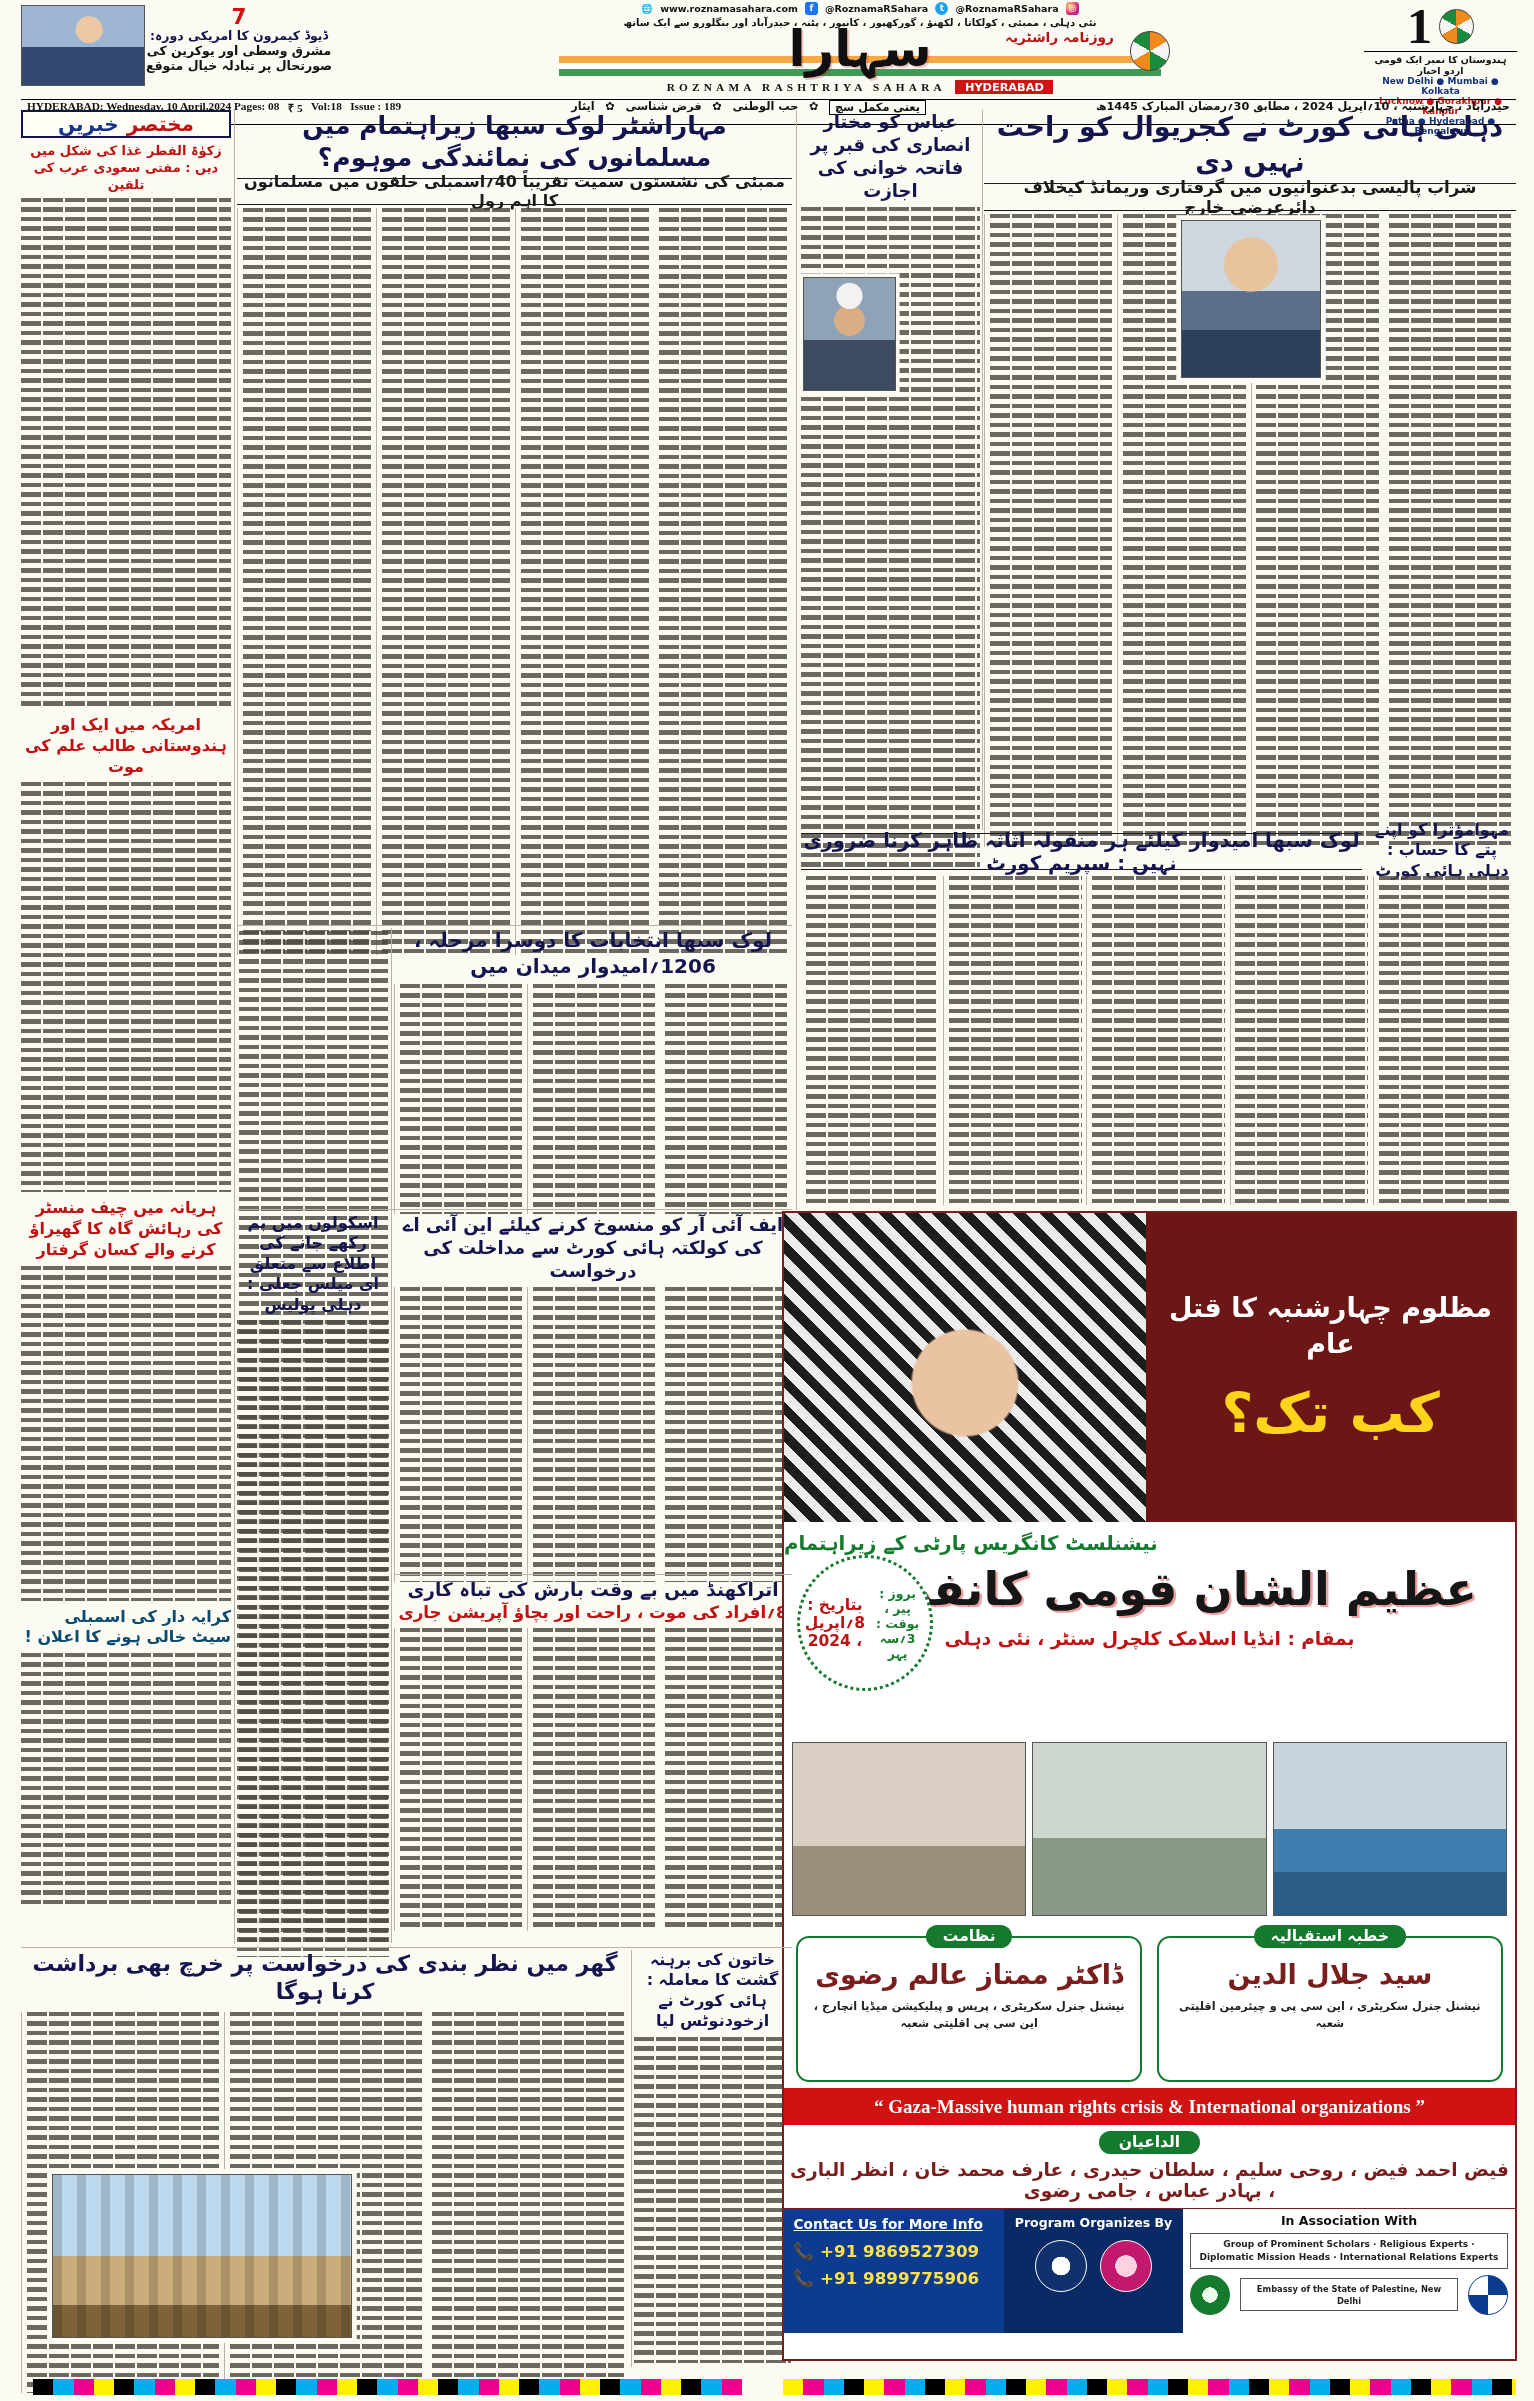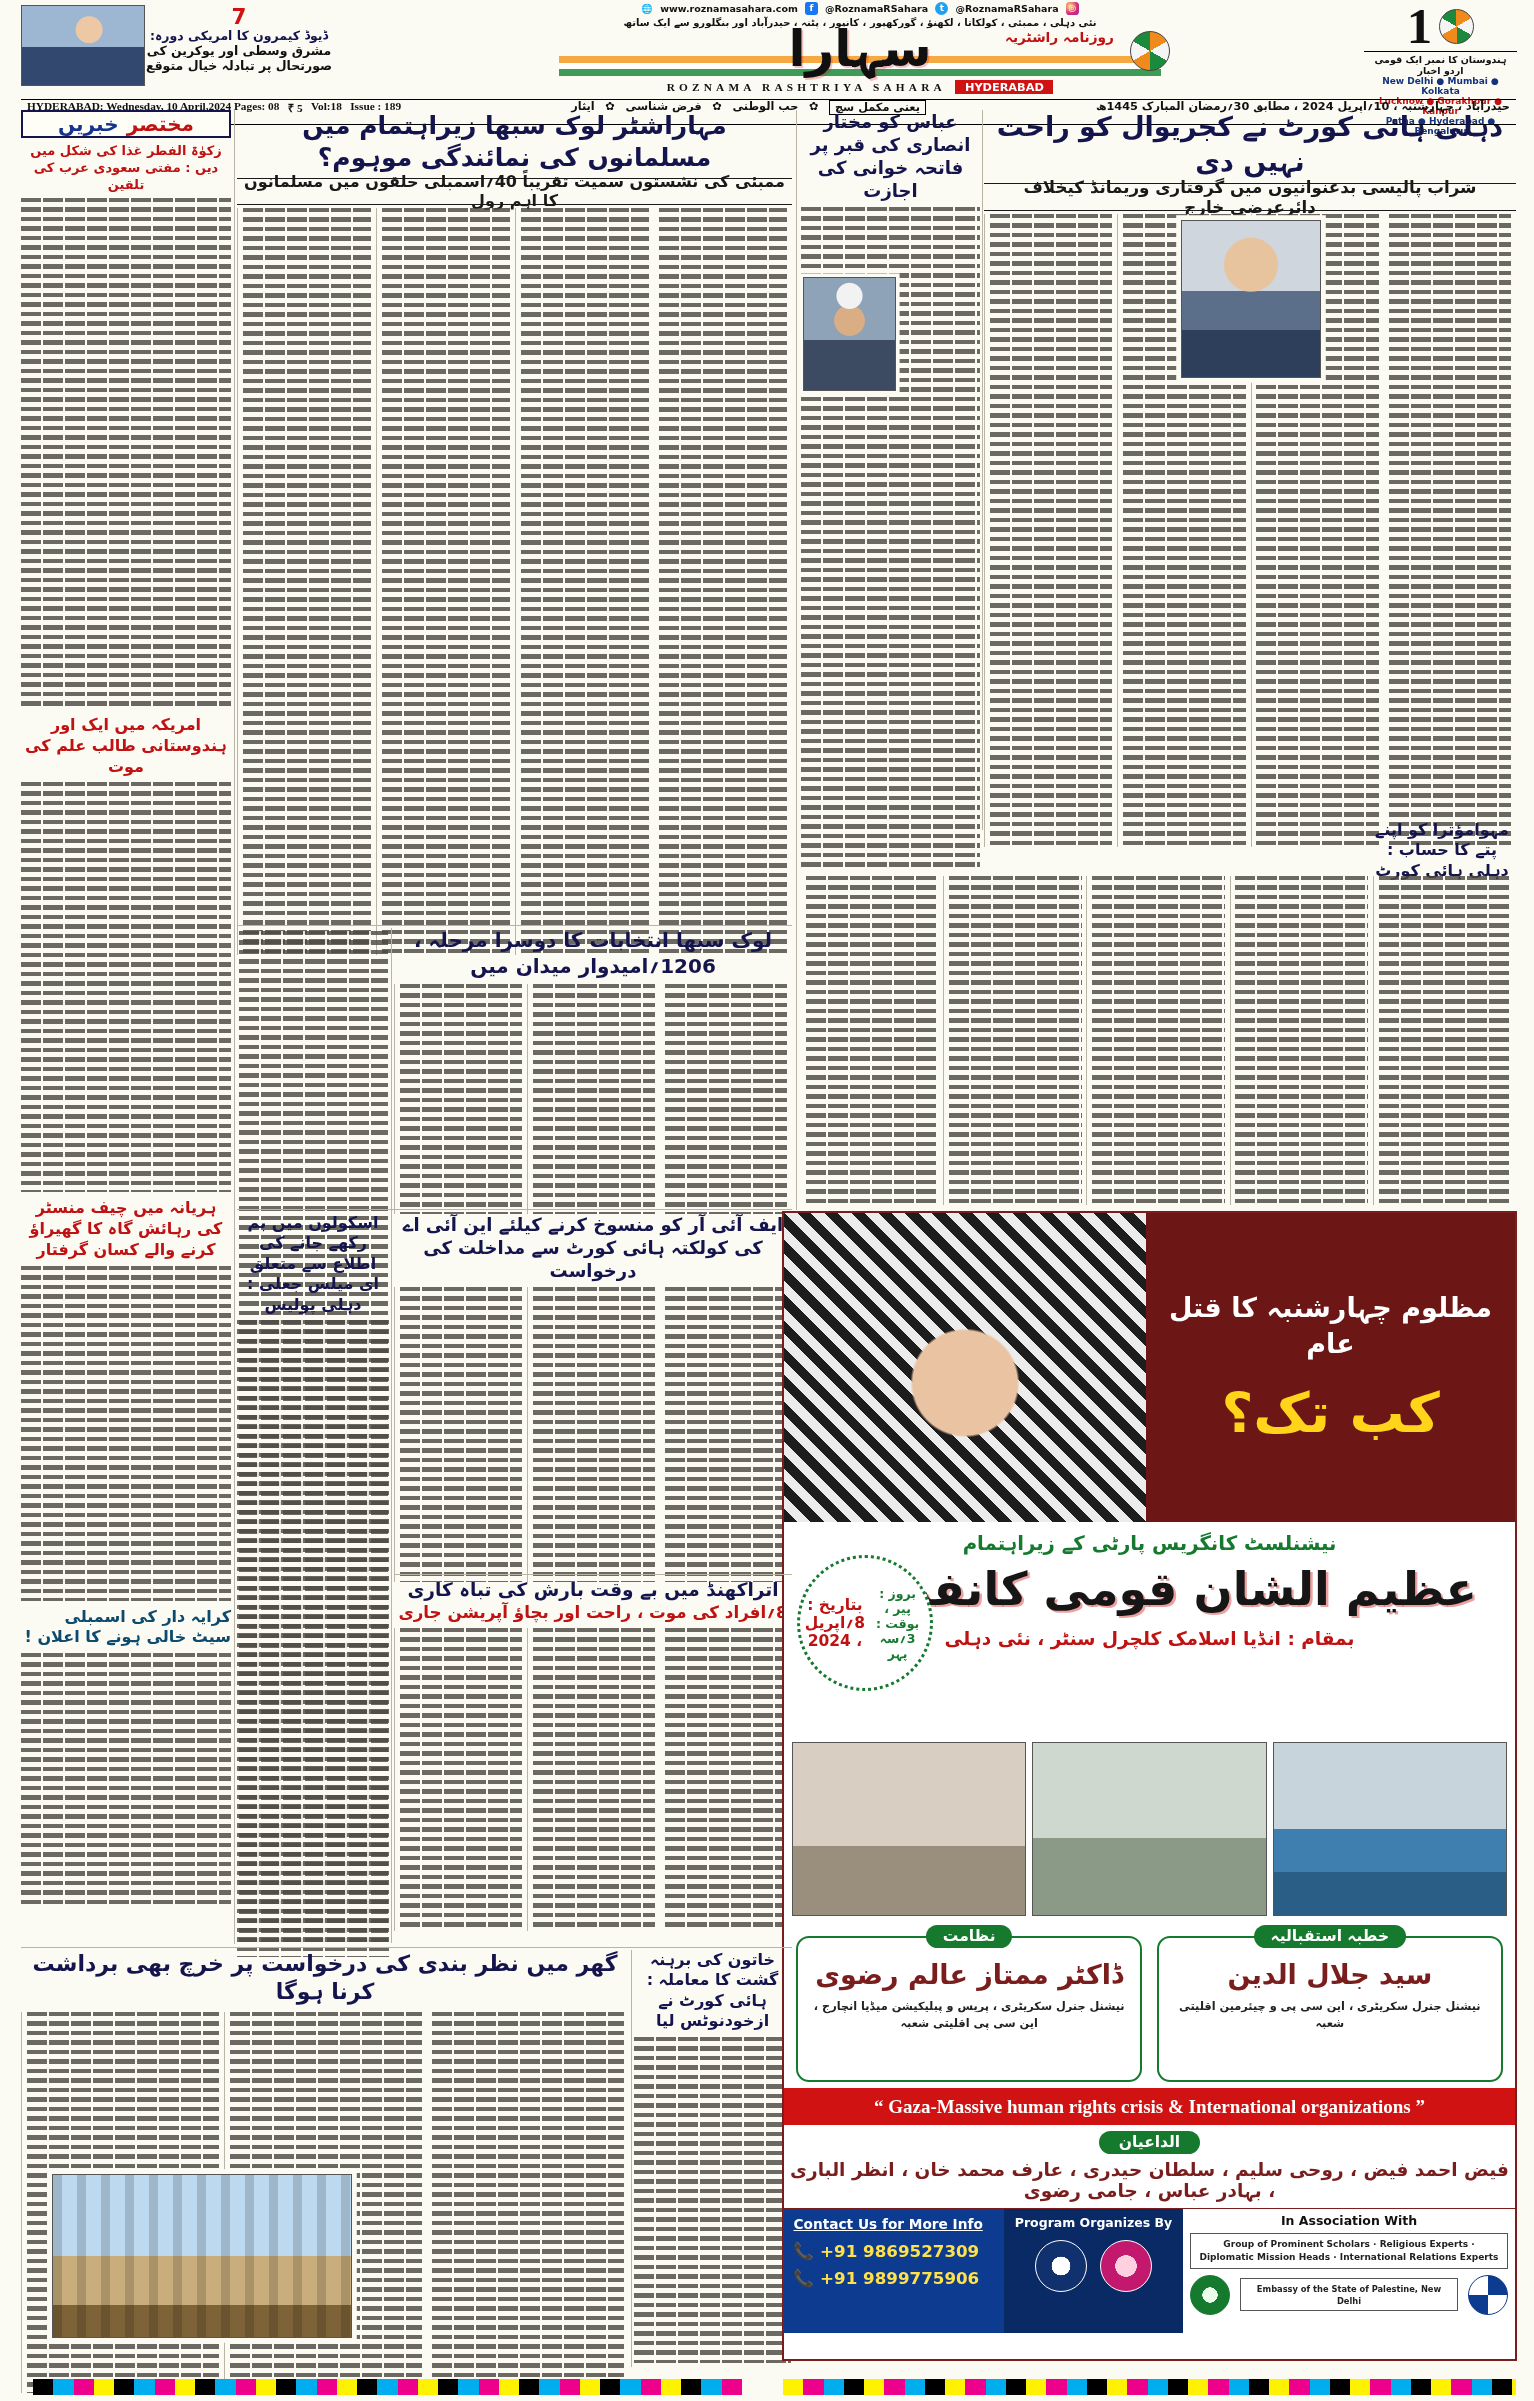--- a/index.html
+++ b/index.html
@@ -232,20 +232,21 @@
         <div class="c">
             <div class="sim"></div>
           </div>
       </div>
       <div class="abs photo photo-kejriwal" style="left:197px;top:6px;width:138px;height:156px;box-shadow:0 0 0 4.8px #fbfaf3;"></div>
     </div>
   </div>
 
   <div class="abs urdu hl" style="left:1367px;top:820px;width:150px;font-size:16px;">مہوامؤترا کو اپنے پتے کا حساب : دہلی ہائی کورٹ</div>
 
+  <div class="abs urdu subhead" style="left:801px;top:833px;width:561px;height:35px;font-size:19.7px;color:#15154e;">لوک سبھا امیدوار کیلئے ہر منقولہ اثاثہ ظاہر کرنا ضروری نہیں : سپریم کورٹ</div>
   <div class="abs" style="left:801px;top:876px;width:715px;height:329px;">
     <div class="cols">
       <div class="c">
           <div class="sim"></div>
         </div>
       <div class="c">
           <div class="sim"></div>
         </div>
       <div class="c">
           <div class="sim"></div>
@@ -290,21 +291,21 @@
         <div style="color:#fff;font-size:27px;font-weight:bold;text-align:center;line-height:1.3;">مظلوم چہارشنبہ کا قتل عام</div>
         <div style="color:#ffd41a;font-size:55px;font-weight:bold;">کب تک؟</div>
       </div>
     </div>
 
     <div style="position:relative;height:220px;">
       <div class="starburst abs" style="left:13px;top:33px;width:136px;height:136px;">
         <div class="urdu" style="color:#c01212;font-weight:bold;font-size:15.5px;">بتاریخ : 8؍اپریل ، 2024</div>
         <div class="urdu" style="color:#157a2e;font-weight:bold;font-size:12.5px;">بروز : پیر ، بوقت : 3؍سہ پہر</div>
       </div>
-      <div class="urdu" style="padding-top:9.5px;text-align:center;color:#157a2e;font-size:19.7px;font-weight:bold;">نیشنلسٹ کانگریس پارٹی کے زیراہتمام</div>
+      <div class="urdu" style="padding-top:9.5px;text-align:left;color:#157a2e;font-size:19.7px;font-weight:bold;">نیشنلسٹ کانگریس پارٹی کے زیراہتمام</div>
       <div class="urdu" style="text-align:center;font-size:46px;font-weight:bold;color:#161616;text-shadow:2.4px 2.4px 0 rgba(208,18,18,.4);margin-top:7.1px;">عظیم الشان قومی کانفرنس</div>
       <div class="urdu" style="text-align:center;font-size:18.5px;font-weight:bold;color:#c01212;margin-top:12px;">بمقام : انڈیا اسلامک کلچرل سنٹر ، نئی دہلی</div>
     </div>
 
     <div style="display:flex;gap:6px;padding:0 8.3px;height:174px;box-sizing:border-box;">
       <div class="photo photo-gaza1" style="flex:1;"></div>
       <div class="photo photo-gaza2" style="flex:1;"></div>
       <div class="photo photo-gaza3" style="flex:1;"></div>
     </div>
 

